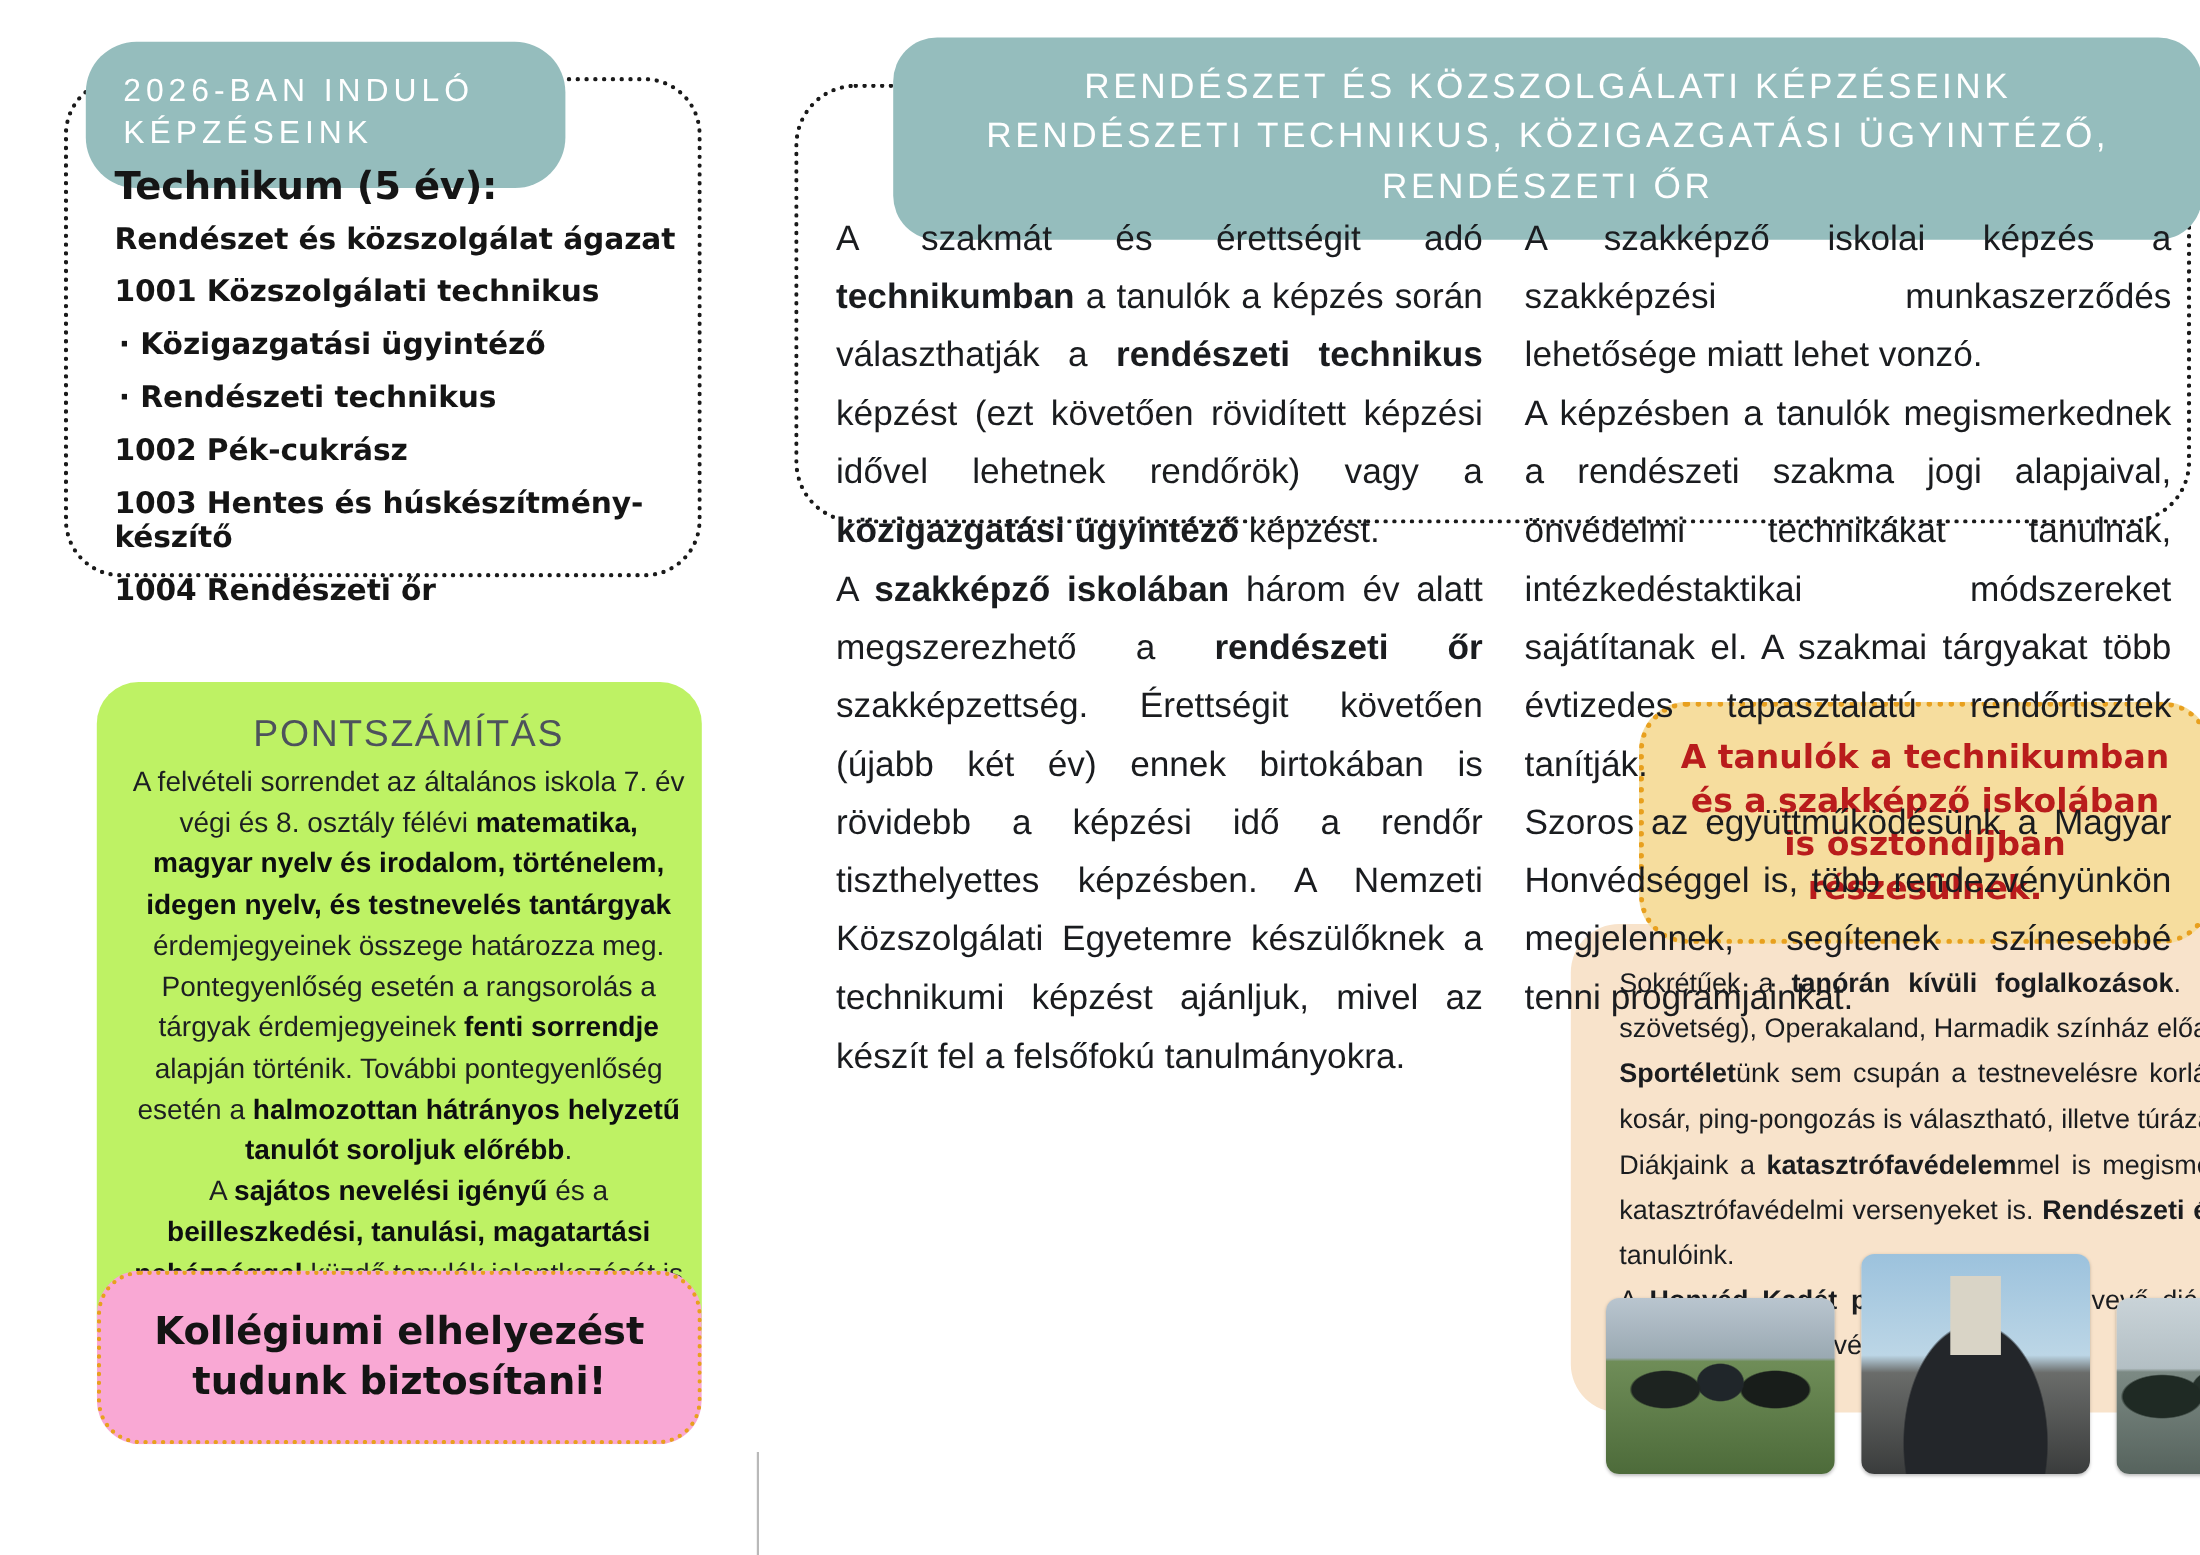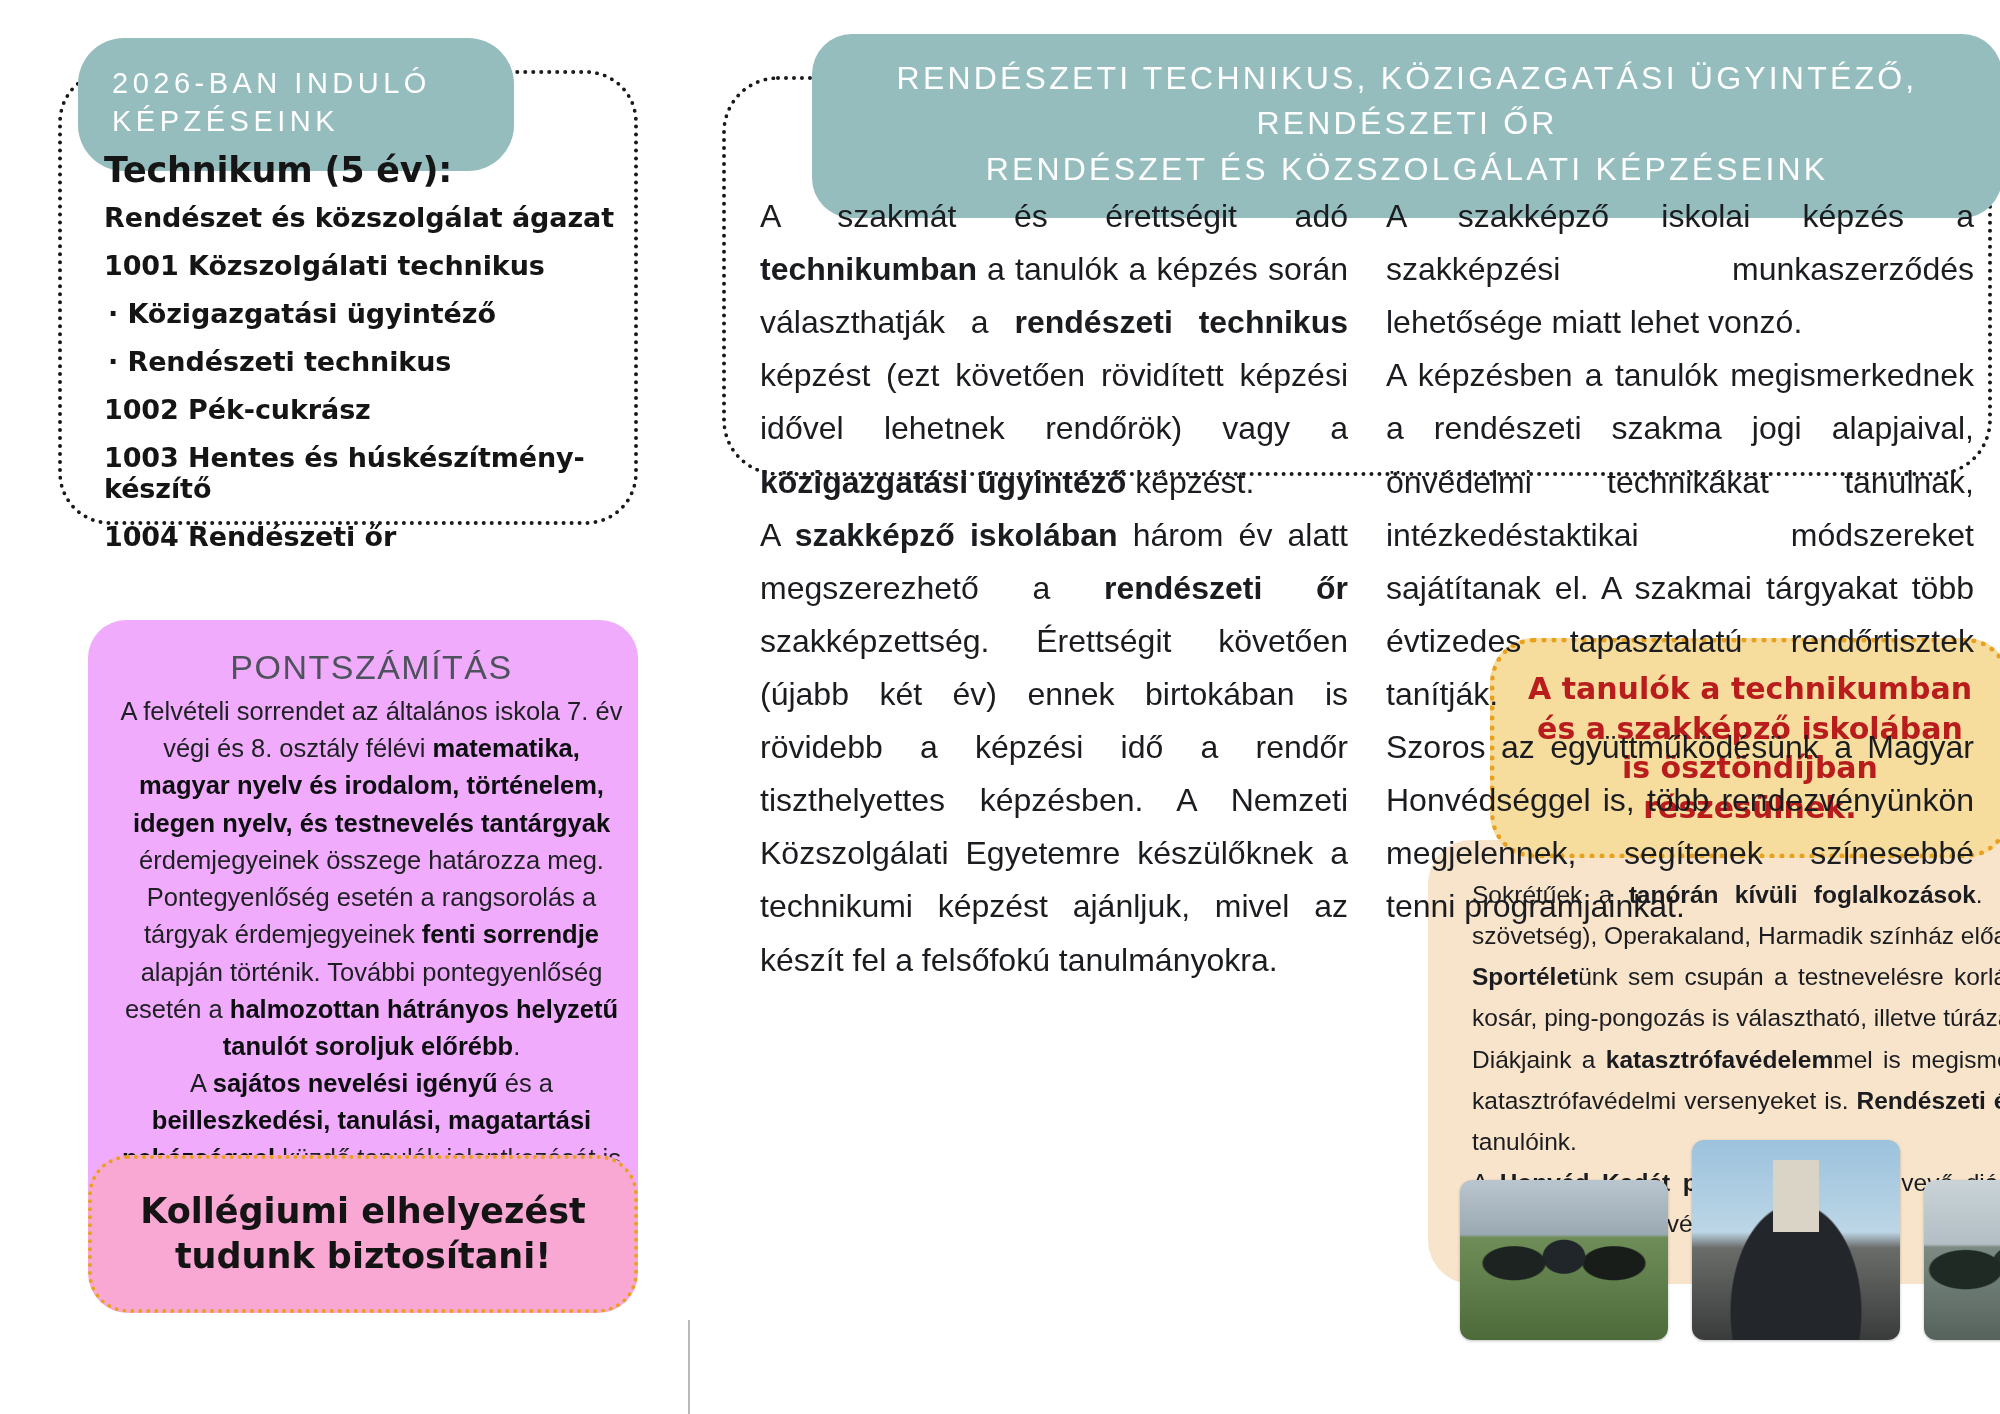--- a/index.html
+++ b/index.html
@@ -75,21 +75,21 @@
     margin: 0 0 17px 0;
     letter-spacing: -0.1px;
   }
   .course-li.sub { padding-left: 4px; }
 
   
   .points-box {
     position: absolute;
     left: 88px; top: 620px;
     width: 550px;
-    background: #f0abfc;
+    background: #bef264;
     border-radius: 38px;
     padding: 28px 13px 34px 30px;
     box-sizing: border-box;
   }
   .points-title {
     text-align: center;
     font-family: "Liberation Sans", sans-serif;
     font-size: 34px;
     color: #4d525c;
     letter-spacing: 1.5px;
@@ -315,22 +315,22 @@
   </div>
 </div>
 
 <div class="divider"></div>
 
 <div class="right-col">
 
   <div class="intro-panel"></div>
 
   <div class="hero-banner">
+    <div class="hero-line">RENDÉSZET ÉS KÖZSZOLGÁLATI KÉPZÉSEINK</div>
     <div class="hero-line">RENDÉSZETI TECHNIKUS, KÖZIGAZGATÁSI ÜGYINTÉZŐ, RENDÉSZETI ŐR</div>
-    <div class="hero-line">RENDÉSZET ÉS KÖZSZOLGÁLATI KÉPZÉSEINK</div>
   </div>
 
   <div class="intro-cols">
     <div class="intro-col">A szakmát és érettségit adó <b>technikumban</b> a tanulók a képzés során választhatják a <b>rendészeti technikus</b> képzést (ezt követően rövidített képzési idővel lehetnek rendőrök) vagy a <b>közigazgatási ügyintéző</b> képzést.<br>A <b>szakképző iskolában</b> három év alatt megszerezhető a <b>rendészeti őr</b> szakképzettség. Érettségit követően (újabb két év) ennek birtokában is rövidebb a képzési idő a rendőr tiszthelyettes képzésben. A Nemzeti Közszolgálati Egyetemre készülőknek a technikumi képzést ajánljuk, mivel az készít fel a felsőfokú tanulmányokra.</div>
     <div class="intro-col">A szakképző iskolai képzés a szakképzési munkaszerződés lehetősége miatt lehet vonzó.<br>A képzésben a tanulók megismerkednek a rendészeti szakma jogi alapjaival, önvédelmi technikákat tanulnak, intézkedéstaktikai módszereket sajátítanak el. A szakmai tárgyakat több évtizedes tapasztalatú rendőrtisztek tanítják.<br>Szoros az együttműködésünk a Magyar Honvédséggel is, több rendezvényünkön megjelennek, segítenek színesebbé tenni programjainkat.</div>
   </div>
 
   <div class="scholar-box">
     <div class="scholar-text">A tanulók a technikumban és a szakképző iskolában is ösztöndíjban részesülnek.</div>
   </div>

